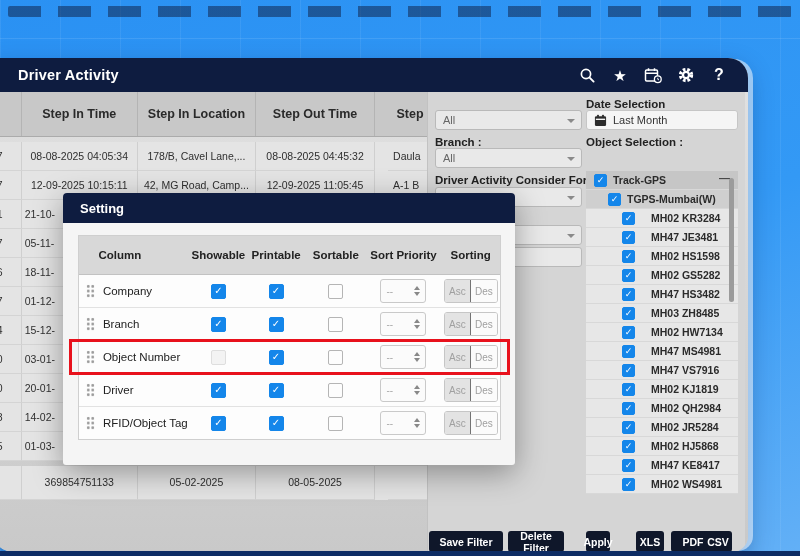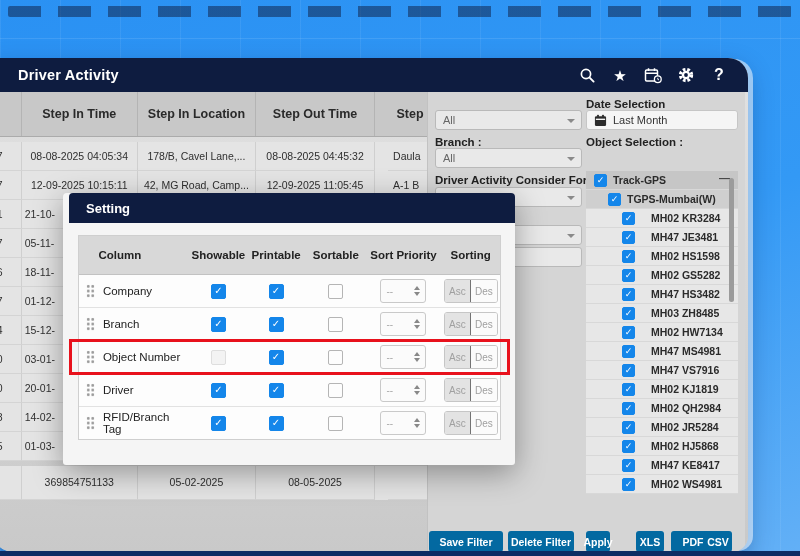--- a/index.html
+++ b/index.html
@@ -66,28 +66,28 @@
 
   
   .cb{width:15px;height:15px;box-sizing:border-box;border:1px solid #b5b5b5;background:#fdfdfd;border-radius:2px;
       display:inline-flex;align-items:center;justify-content:center;flex:none;cursor:pointer;}
   .cb.checked{background:#1486ea;border-color:#1486ea;}
   .cb.checked::after{content:"\2713";color:#fff;font-size:10px;font-weight:bold;line-height:1;}
   .cb.small{width:13px;height:13px;} .cb.small.checked::after{font-size:9px;}
   .cb.dim{background:#f3f3f3;border-color:#dedede;}
 
   
-  .btn{position:absolute;top:439px;height:21px;background:#0369a1;color:#fff;border:none;border-radius:3px;
+  .btn{position:absolute;top:439px;height:21px;background:#0f172a;color:#fff;border:none;border-radius:3px;
       font-size:10.5px;font-weight:bold;font-family:"Liberation Sans","DejaVu Sans",sans-serif;cursor:pointer;
       display:flex;align-items:center;justify-content:center;padding:0;}
 
   
   .modal{position:absolute;left:63px;top:193px;width:452px;height:272px;z-index:50;
      background:#f5f5f5;border-radius:4px 4px 3px 3px;box-shadow:0 8px 30px rgba(0,0,0,.35);}
-  .modal-header{height:30px;background:#0e1c40;border-radius:4px 4px 0 0;display:flex;align-items:center;padding:0 17px;margin-left:6px;}
+  .modal-header{height:30px;background:#0e1c40;border-radius:4px 4px 0 0;display:flex;align-items:center;padding:0 17px;}
   .modal-title{color:#fff;font-size:13px;font-weight:bold;}
   .mtable{margin:12px 15px 0 15px;width:423px;border:1px solid #cfcfcf;box-sizing:border-box;background:#fdfdfd;}
   .mhead{display:flex;height:38px;background:#d8d8d8;border-bottom:1px solid #c2c2c2;align-items:center;}
   .mh{font-size:11.5px;font-weight:bold;color:#222;text-align:center;}
   .mrow{display:flex;height:32px;align-items:center;border-bottom:1px solid #e2e2e2;background:#fdfdfd;position:relative;}
   .mrow:last-child{border-bottom:none;}
   .mrow.hl::after{content:"";position:absolute;left:-10px;right:-10px;top:-2px;bottom:-2px;border:3px solid #e8111c;z-index:6;pointer-events:none;}
   .mc0{width:24px;display:flex;justify-content:center;} .mc1{width:88px;font-size:11.5px;color:#222;}
   .mc2{width:56px;display:flex;justify-content:center;text-align:center;} .mc3,.mc4{width:60px;display:flex;justify-content:center;}
   .mc5{width:76px;display:flex;justify-content:center;} .mc6{width:59px;display:flex;justify-content:center;}
@@ -339,21 +339,21 @@
             <span class="ov-label">MH47 KE8417</span>
           </div>
         <div class="ov-row lvl2">
             <span class="cb small checked"></span>
             <span class="ov-label">MH02 WS4981</span>
           </div>
       </div>
       <div class="scroll-thumb"></div>
 
       <button class="btn" style="left:1px;width:74px">Save Filter</button>
-      <button class="btn" style="left:80px;width:66px">Delete Filter</button>
+      <button class="btn" style="left:80px;width:56px">Delete Filter</button>
       <button class="btn" style="left:158px;width:24px">Apply</button>
       <button class="btn" style="left:208px;width:28px">XLS</button>
       <button class="btn" style="left:243px;width:44px">PDF</button>
       <button class="btn" style="left:276px;width:28px">CSV</button>
     </div>
   </div>
 </div>
 
 <div class="modal">
   <div class="modal-header">
@@ -490,21 +490,21 @@
             <span class="half asc">Asc</span>
             <span class="half des">Des</span>
           </span>
         </div>
     </div>
 
     <div class="mrow">
       <div class="mc0">
           <span class="handle"></span>
         </div>
-      <div class="mc1">RFID/Branch Tag</div>
+      <div class="mc1">RFID/Object Tag</div>
       <div class="mc2">
           <span class="cb checked"></span>
         </div>
       <div class="mc3">
           <span class="cb checked"></span>
         </div>
       <div class="mc4">
           <span class="cb"></span>
         </div>
       <div class="mc5">

